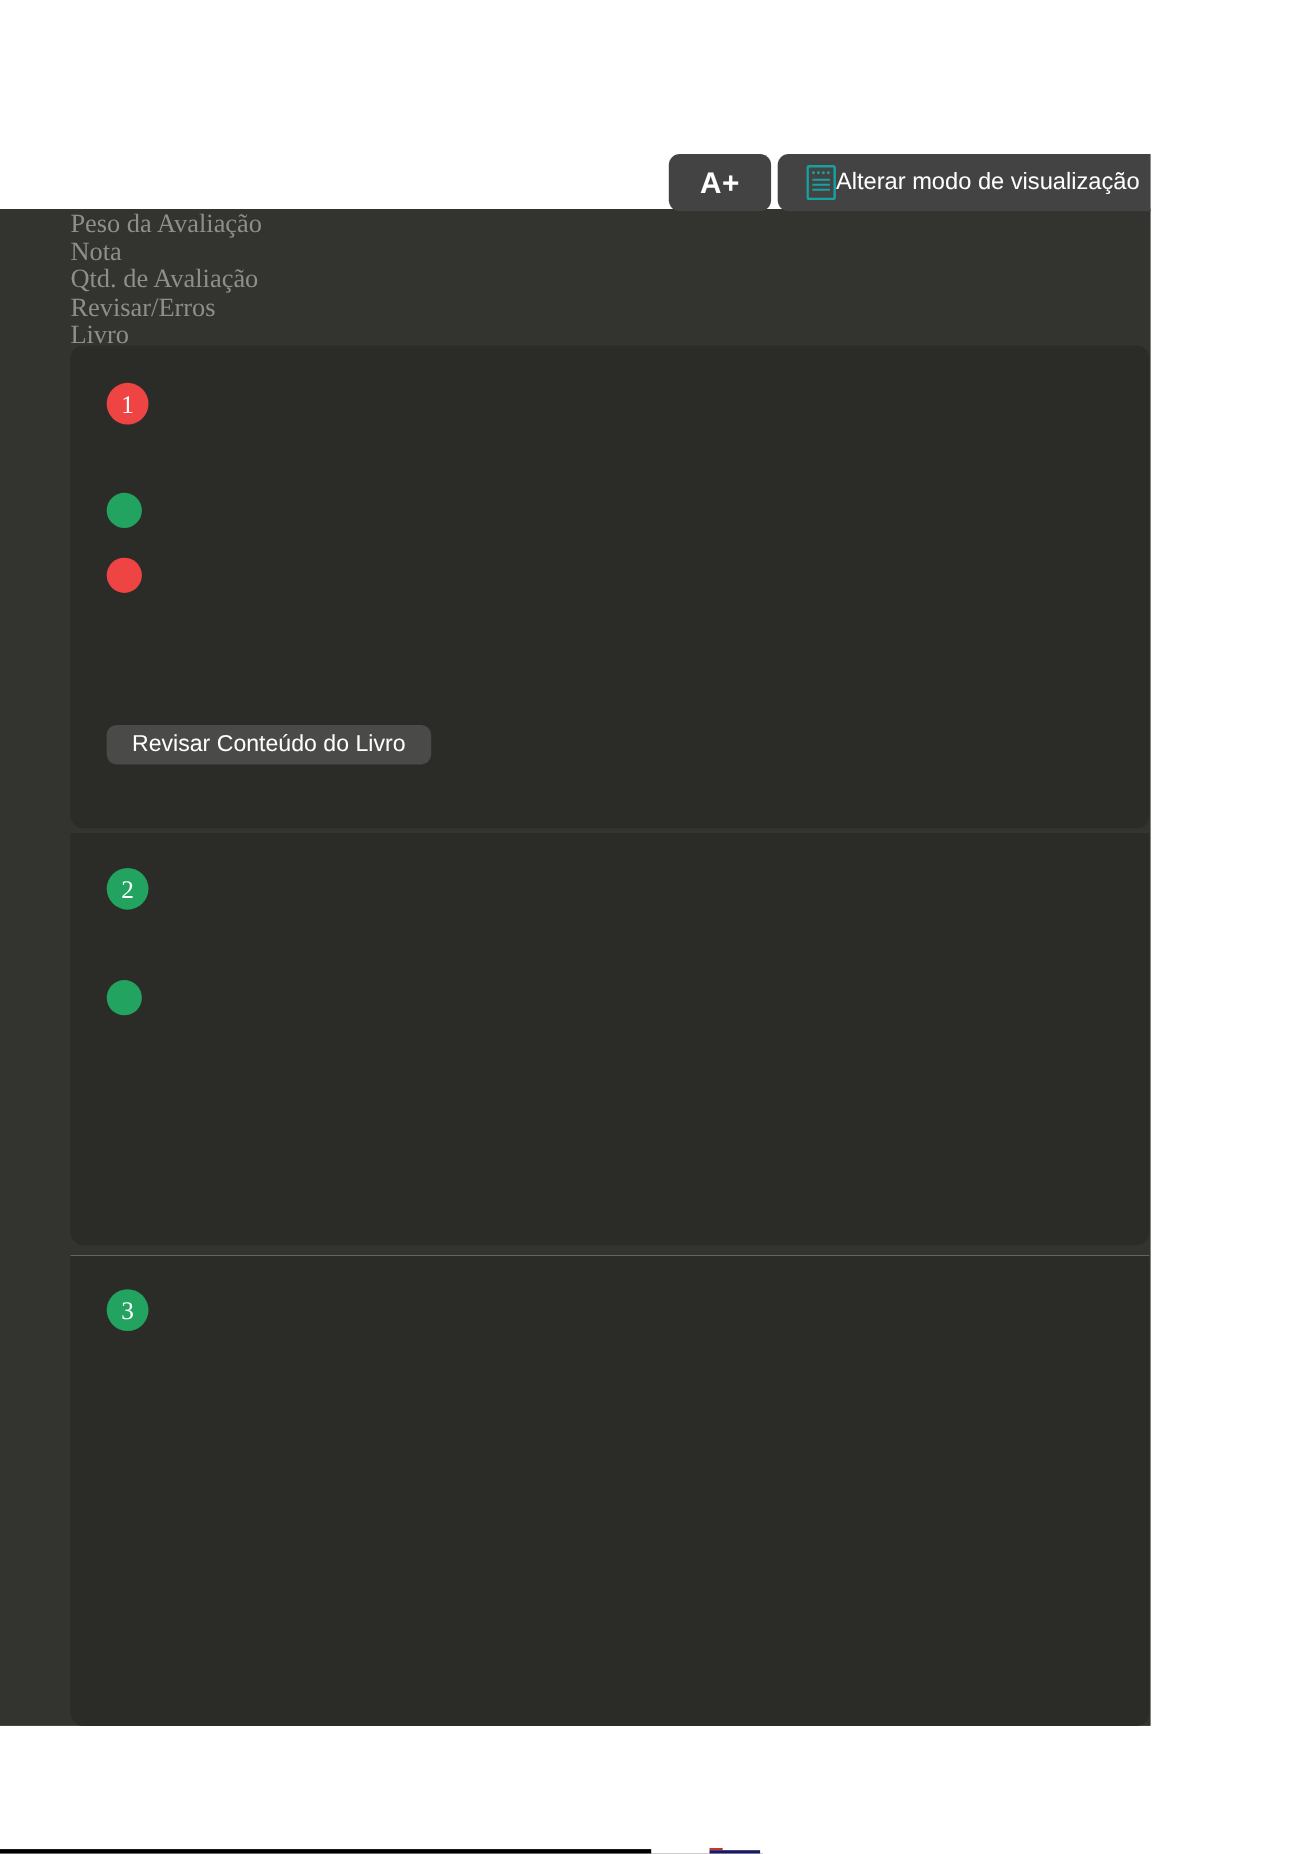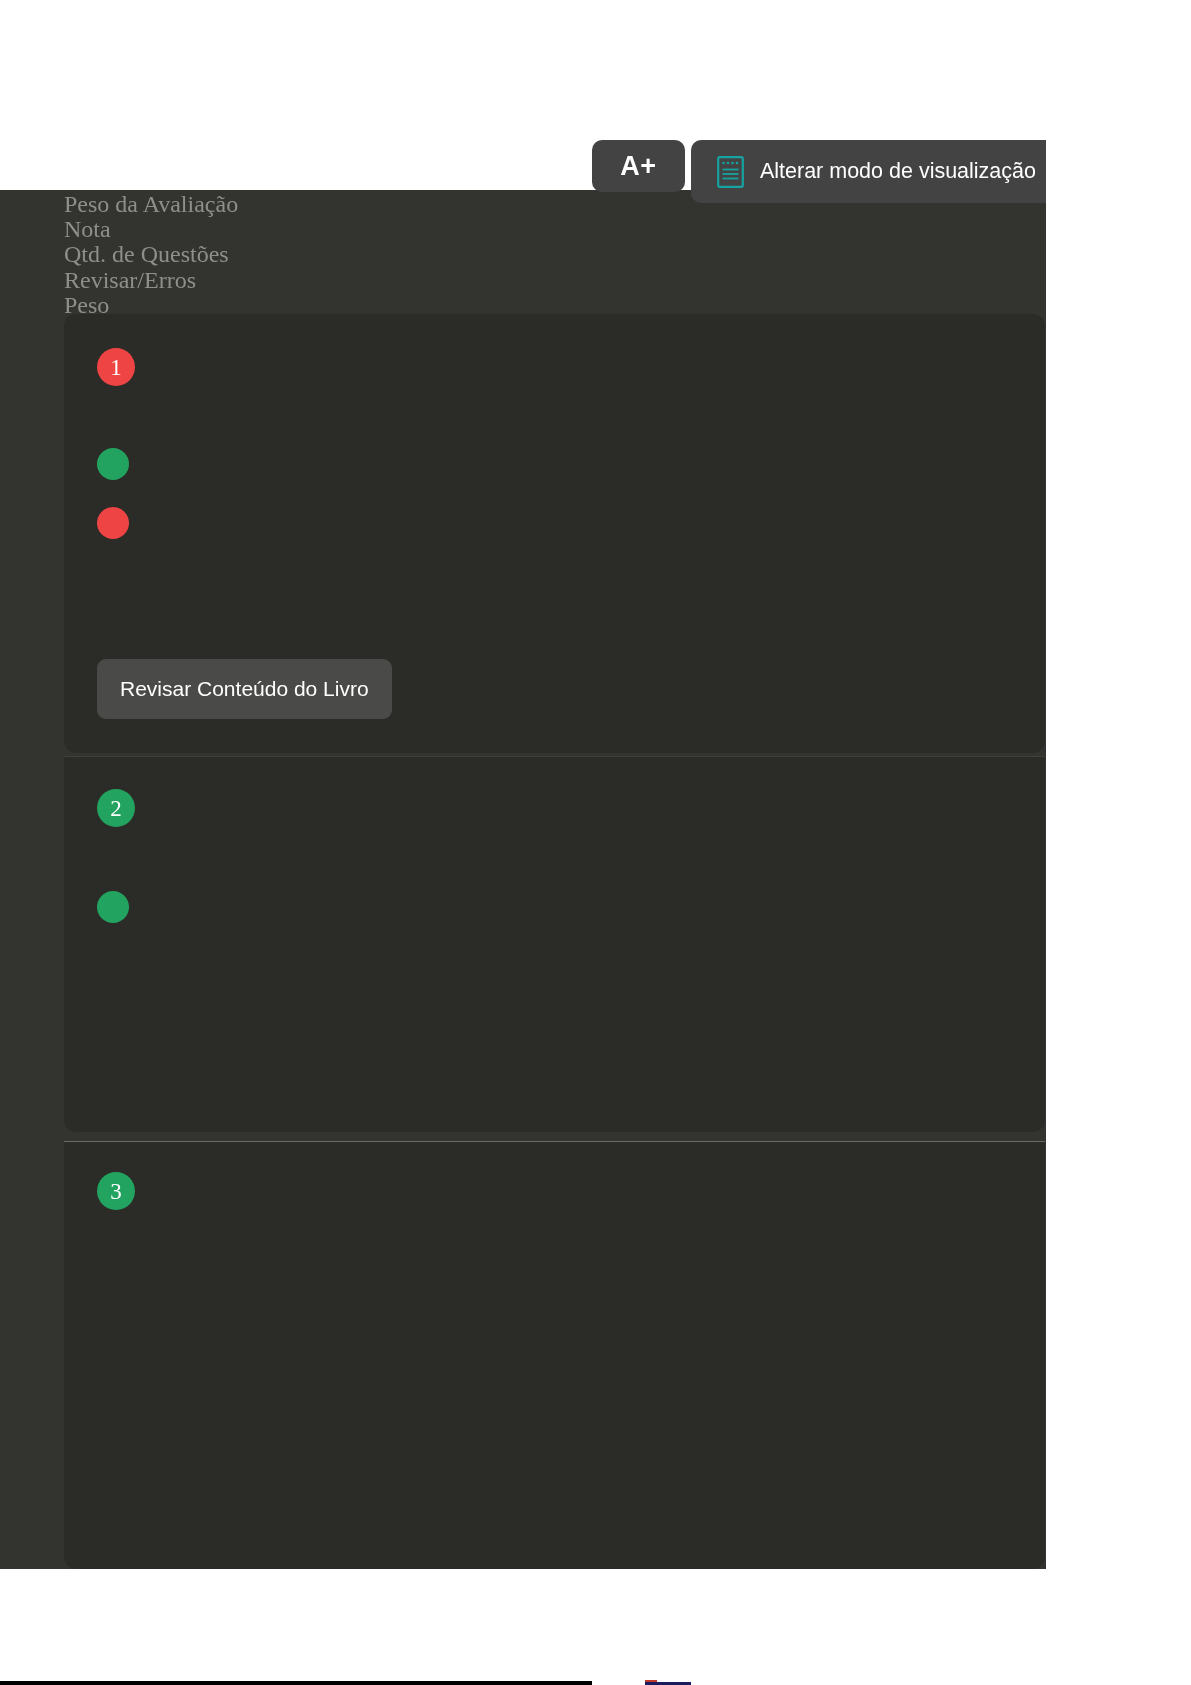--- a/index.html
+++ b/index.html
@@ -48,24 +48,24 @@
     box-sizing: border-box;
   }
   .btn-viewmode {
     background: #434343;
     color: #ffffff;
     border: none;
     border-top-left-radius: 10px;
     border-bottom-left-radius: 10px;
     border-top-right-radius: 0;
     border-bottom-right-radius: 0;
-    height: 63px;
-    display: flex;
-    align-items: center;
-    gap: 16px;
+    height: 52px;
+    display: flex;
+    align-items: center;
+    gap: 0;
     padding: 0 10px 0 26px;
     font-size: 21px;
     cursor: pointer;
     box-sizing: border-box;
   }
   .viewmode-icon {
     width: 27px;
     height: 32px;
     flex: 0 0 auto;
     display: block;
@@ -157,21 +157,21 @@
   .dot-green { background: #22a35f; }
   .dot-red { background: #ef4444; }
 
   .review-btn {
     position: absolute;
     left: 33px;
     background: #4a4b48;
     color: #ffffff;
     border: none;
     border-radius: 9px;
-    height: 60px;
+    height: 36px;
     padding: 0 23px;
     font-family: "Liberation Sans", sans-serif;
     font-size: 21px;
     cursor: pointer;
     display: flex;
     align-items: center;
     white-space: nowrap;
     box-sizing: border-box;
   }
 
@@ -231,23 +231,23 @@
     <span class="btn-viewmode-label">Alterar modo de visualização</span>
   </button>
 
 </div>
 
 <div class="content">
 
   <div class="summary">
     <div class="summary-line">Peso da Avaliação</div>
     <div class="summary-line">Nota</div>
-    <div class="summary-line">Qtd. de Questões</div>
+    <div class="summary-line">Qtd. de Avaliação</div>
     <div class="summary-line">Revisar/Erros</div>
-    <div class="summary-line">Peso</div>
+    <div class="summary-line">Livro</div>
   </div>
 
   <div class="card card-1">
     <div class="badge badge-wrong" style="top:34px;">1</div>
     <div class="dot dot-green" style="top:134px;"></div>
     <div class="dot dot-red" style="top:193px;"></div>
     <button class="review-btn" style="top:345px;">Revisar Conteúdo do Livro</button>
   </div>
 
   <div class="card card-2">

